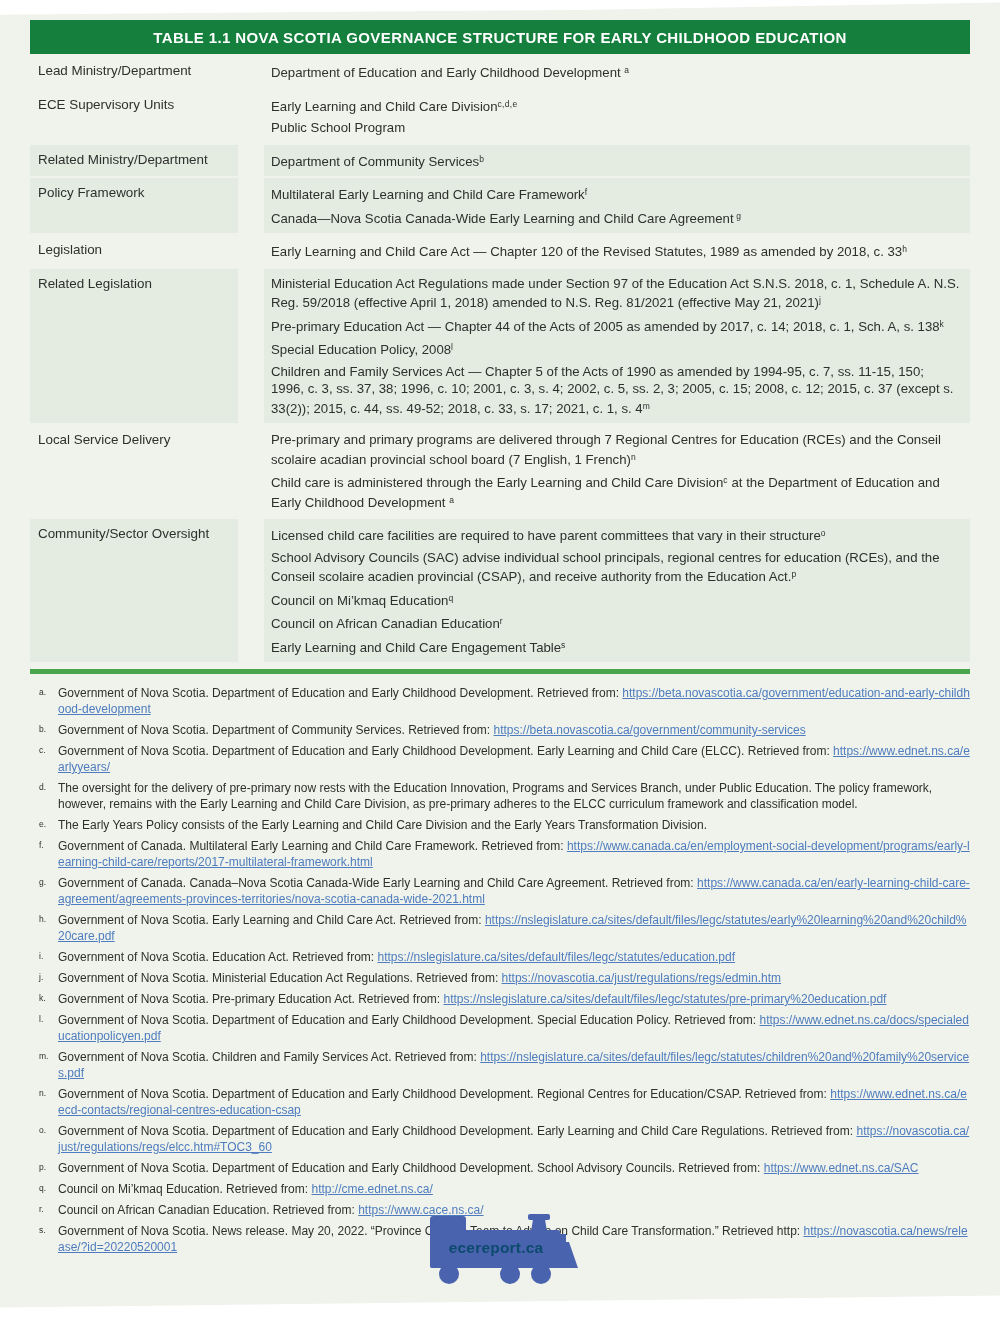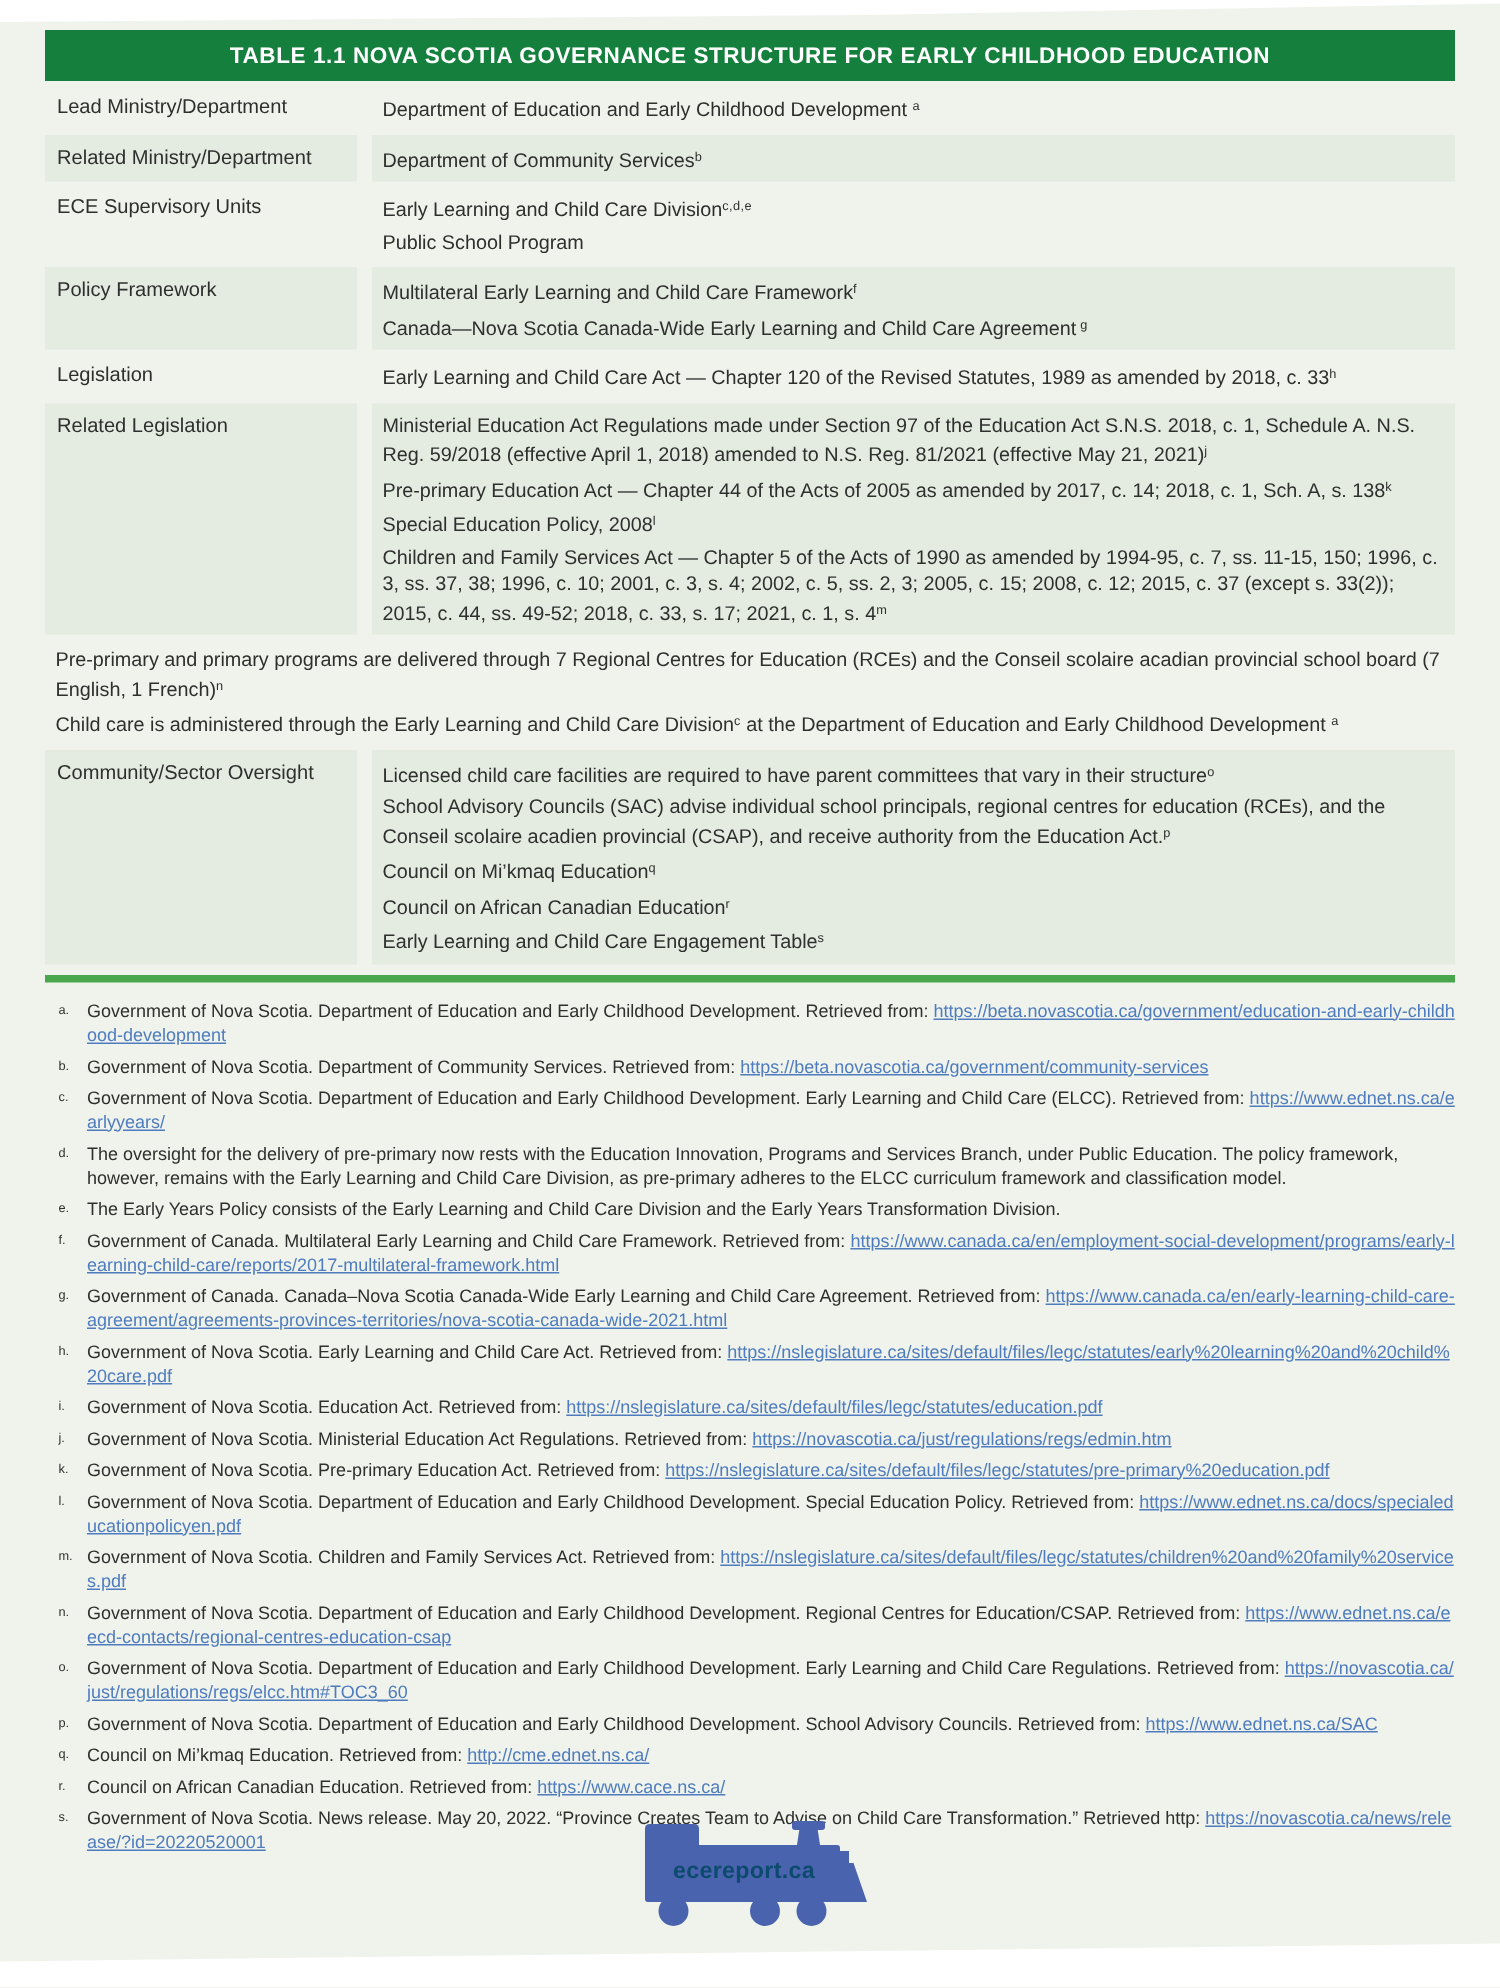--- a/index.html
+++ b/index.html
@@ -12,21 +12,21 @@
   .top-wedge{position:absolute;top:0;left:0;width:1000px;height:16px;background:#ffffff;
     clip-path:polygon(0 0,100% 0,100% 15%,58% 62%,0 92%);}
   .bottom-wedge{position:absolute;bottom:0;left:0;width:1000px;height:30px;background:#ffffff;
     clip-path:polygon(0 42%,100% 2%,100% 100%,0 100%);}
   .content{position:absolute;left:30px;top:20px;width:940px;}
   .title-bar{
     background:#15803d;color:#ffffff;text-align:center;font-weight:bold;
     font-size:15px;letter-spacing:.4px;padding:9px 0 8px;
   }
   .gov-table{margin-top:2px;}
-  .row{display:flex;gap:10px;margin-bottom:2px;}
+  .row{display:flex;gap:26px;margin-bottom:2px;}
   .cell-label{
     flex:0 0 196px;padding:6px 4px 6px 8px;font-size:13.4px;line-height:17px;
   }
   .cell-value{
     flex:1;padding:6px 10px 6px 7px;font-size:13.2px;line-height:17.5px;
   }
   .row.shaded .cell-label,.row.shaded .cell-value{background:#e4ebe0;}
   .para{margin:0 0 4px 0;}
   .para:last-child{margin-bottom:0;}
   .it{}
@@ -54,31 +54,31 @@
     <span>TABLE 1.1 NOVA SCOTIA GOVERNANCE STRUCTURE FOR EARLY CHILDHOOD EDUCATION</span>
   </div>
 
   <div class="gov-table">
       <div class="row plain">
         <div class="cell-label">Lead Ministry/Department</div>
         <div class="cell-value">
           <div class="para"><span>Department of Education and Early Childhood Development </span><span class="sup">a</span></div>
         </div>
       </div>
-      <div class="row shaded">
-        <div class="cell-label">Related Ministry/Department</div>
-        <div class="cell-value">
-          <div class="para"><span>Department of Community Services</span><span class="sup">b</span></div>
-        </div>
-      </div>
       <div class="row plain">
         <div class="cell-label">ECE Supervisory Units</div>
         <div class="cell-value">
           <div class="para"><span>Early Learning and Child Care Division</span><span class="sup">c,d,e</span></div>
           <div class="para"><span>Public School Program</span></div>
+        </div>
+      </div>
+      <div class="row shaded">
+        <div class="cell-label">Related Ministry/Department</div>
+        <div class="cell-value">
+          <div class="para"><span>Department of Community Services</span><span class="sup">b</span></div>
         </div>
       </div>
       <div class="row shaded">
         <div class="cell-label">Policy Framework</div>
         <div class="cell-value">
           <div class="para"><span class="it">Multilateral Early Learning and Child Care Framework</span><span class="sup">f</span></div>
           <div class="para"><span class="it">Canada—Nova Scotia Canada-Wide Early Learning and Child Care Agreement</span><span class="sup"> g</span></div>
         </div>
       </div>
       <div class="row plain">
@@ -90,20 +90,21 @@
       <div class="row shaded">
         <div class="cell-label">Related Legislation</div>
         <div class="cell-value">
           <div class="para"><span class="it">Ministerial Education Act Regulations</span><span> made under Section 97 of the </span><span class="it">Education Act</span><span> S.N.S. 2018, c. 1, Schedule A. N.S. Reg. 59/2018 (effective April 1, 2018) amended to N.S. Reg. 81/2021 (effective May 21, 2021)</span><span class="sup">j</span></div>
           <div class="para"><span class="it">Pre-primary Education Act</span><span> — Chapter 44 of the Acts of 2005 as amended by 2017, c. 14; 2018, c. 1, Sch. A, s. 138</span><span class="sup">k</span></div>
           <div class="para"><span class="it">Special Education Policy</span><span>, 2008</span><span class="sup">l</span></div>
           <div class="para"><span class="it">Children and Family Services Act</span><span> — Chapter 5 of the Acts of 1990 as amended by 1994-95, c. 7, ss. 11-15, 150; 1996, c. 3, ss. 37, 38; 1996, c. 10; 2001, c. 3, s. 4; 2002, c. 5, ss. 2, 3; 2005, c. 15; 2008, c. 12; 2015, c. 37 (except s. 33(2)); 2015, c. 44, ss. 49-52; 2018, c. 33, s. 17; 2021, c. 1, s. 4</span><span class="sup">m</span></div>
         </div>
       </div>
       <div class="row plain">
+        <div class="cell-label">Local Service Delivery</div>
         <div class="cell-value">
           <div class="para"><span>Pre-primary and primary programs are delivered through 7 Regional Centres for Education (RCEs) and the Conseil scolaire acadian provincial school board (7 English, 1 French)</span><span class="sup">n</span></div>
           <div class="para"><span>Child care is administered through the Early Learning and Child Care Division</span><span class="sup">c</span><span> at the Department of Education and Early Childhood Development </span><span class="sup">a</span></div>
         </div>
       </div>
       <div class="row shaded">
         <div class="cell-label">Community/Sector Oversight</div>
         <div class="cell-value">
           <div class="para"><span>Licensed child care facilities are required to have parent committees that vary in their structure</span><span class="sup">o</span></div>
           <div class="para"><span>School Advisory Councils (SAC) advise individual school principals, regional centres for education (RCEs), and the Conseil scolaire acadien provincial (CSAP), and receive authority from the </span><span class="it">Education Act.</span><span class="sup">p</span></div>

